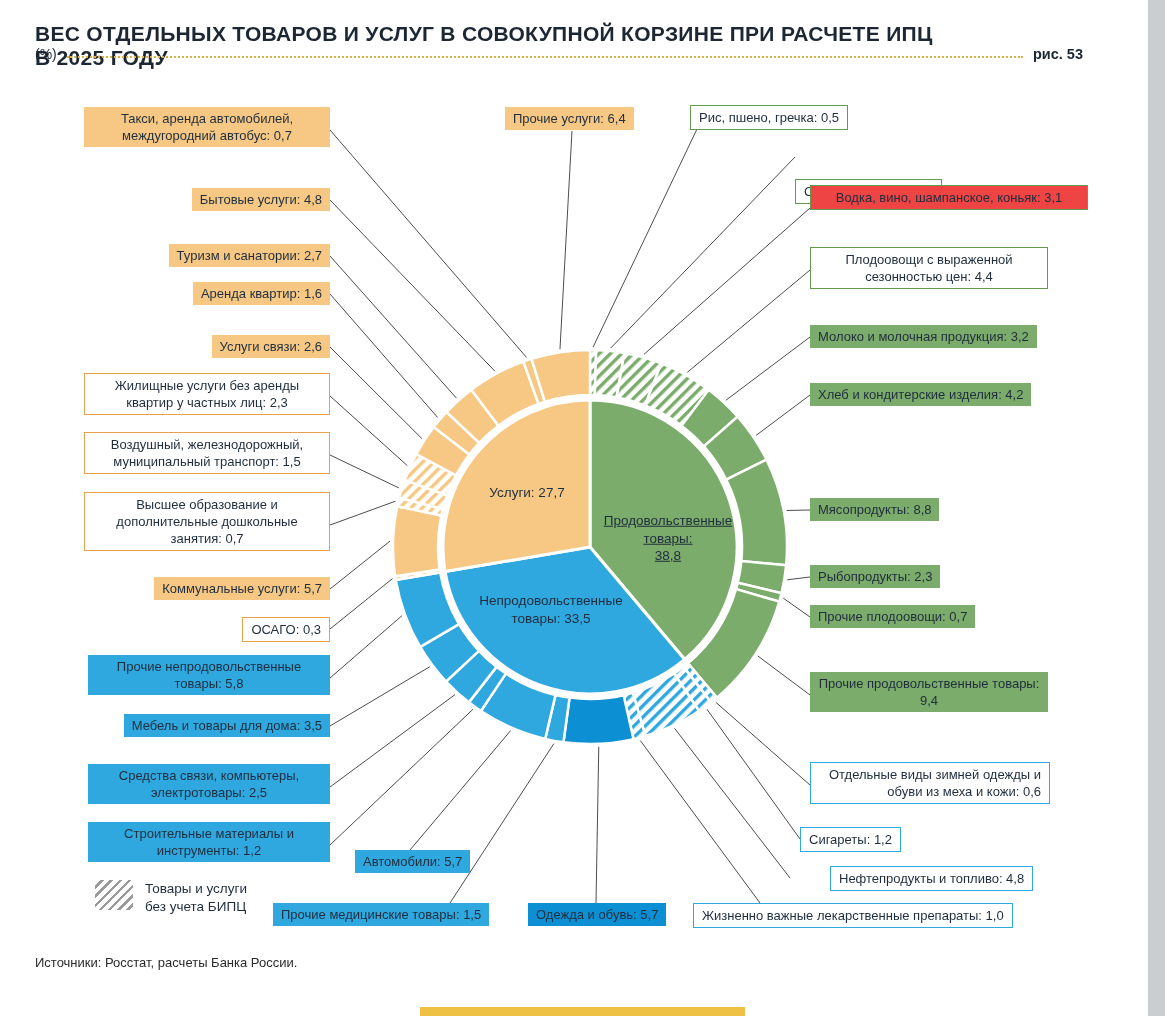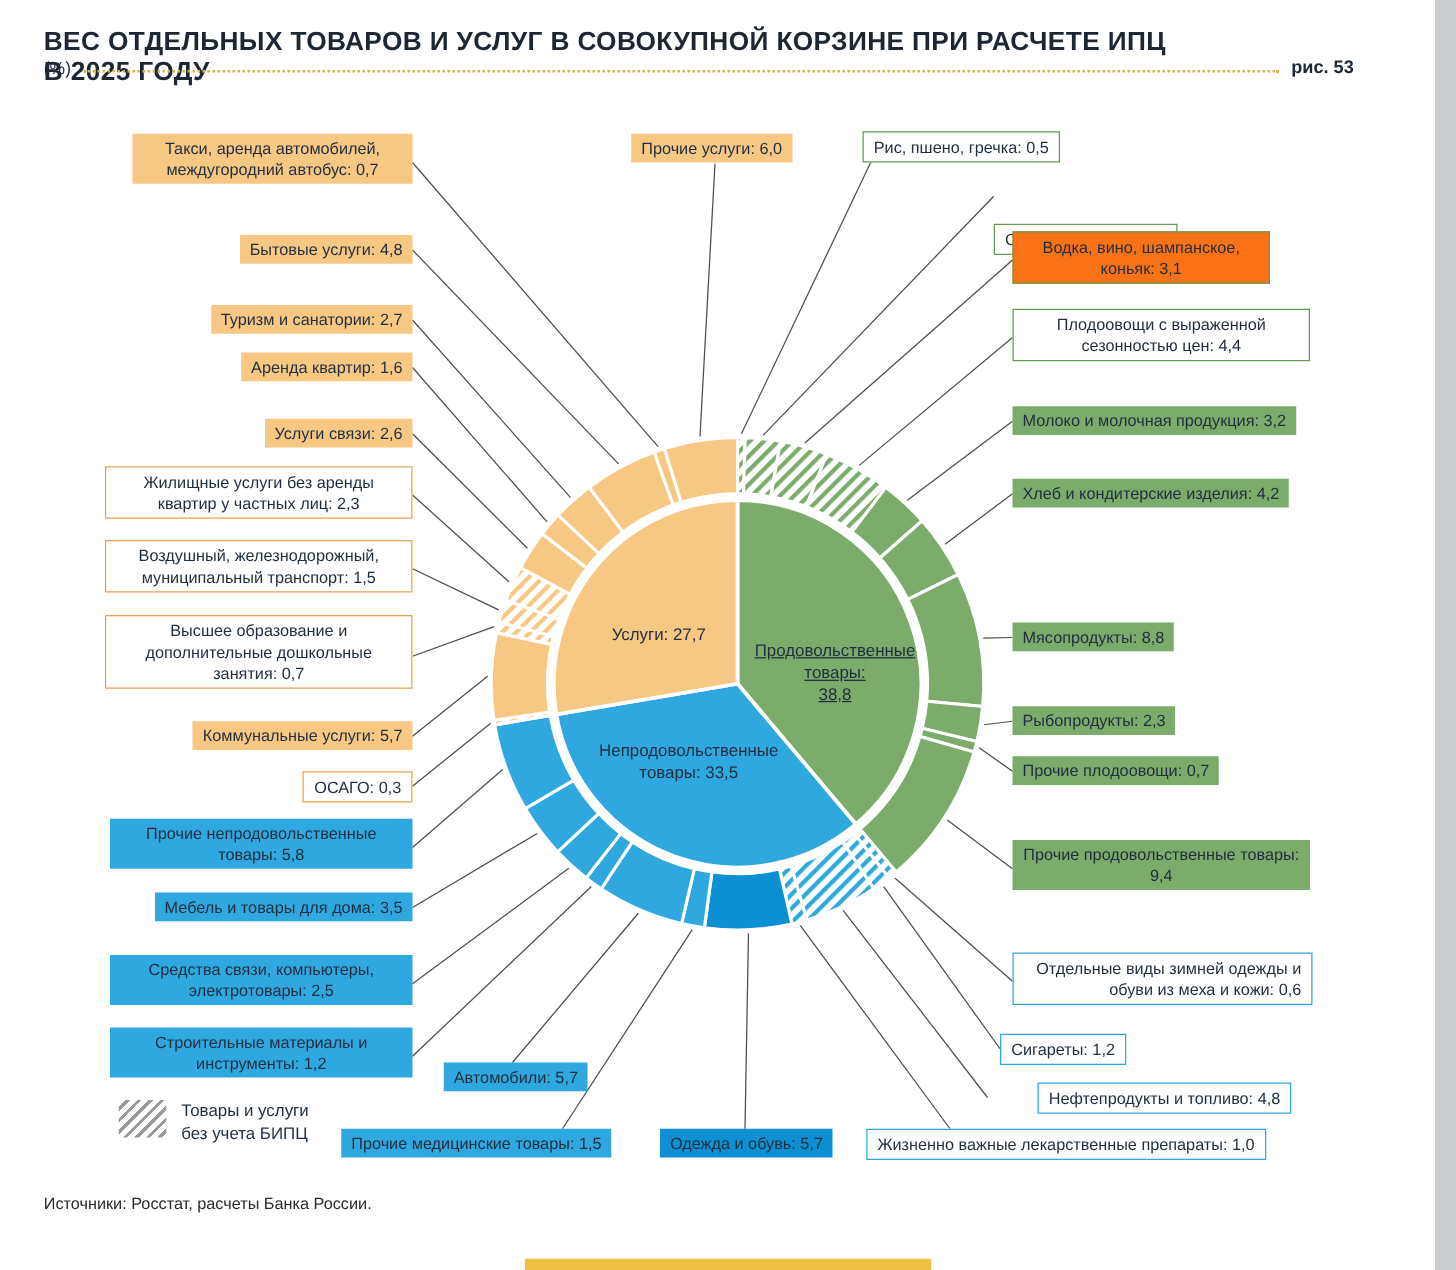--- a/index.html
+++ b/index.html
@@ -142,21 +142,21 @@
         <path d="M 433.69 427.09 A 197 197 0 0 1 446.50 412.03 L 479.28 442.86 A 152 152 0 0 0 469.40 454.48 Z" fill="#F6C884" stroke="#ffffff" stroke-width="2.5"></path>
         <path d="M 446.50 412.03 A 197 197 0 0 1 471.32 389.76 L 498.43 425.68 A 152 152 0 0 0 479.28 442.86 Z" fill="#F6C884" stroke="#ffffff" stroke-width="2.5"></path>
         <path d="M 471.32 389.76 A 197 197 0 0 1 523.33 361.62 L 538.56 403.97 A 152 152 0 0 0 498.43 425.68 Z" fill="#F6C884" stroke="#ffffff" stroke-width="2.5"></path>
         <path d="M 523.33 361.62 A 197 197 0 0 1 531.54 358.87 L 544.89 401.85 A 152 152 0 0 0 538.56 403.97 Z" fill="#F6C884" stroke="#ffffff" stroke-width="2.5"></path>
         <path d="M 531.54 358.87 A 197 197 0 0 1 590.00 350.00 L 590.00 395.00 A 152 152 0 0 0 544.89 401.85 Z" fill="#F6C884" stroke="#ffffff" stroke-width="2.5"></path>
       </g>
     </svg>
   <div id="labels">
       <div class="seg-label" style="left: 690px; top: 105px; background: rgb(255, 255, 255); border: 1px solid rgb(100, 155, 81);">Рис, пшено, гречка: 0,5</div>
       <div class="seg-label" style="left: 795px; top: 145px; background: rgb(255, 255, 255); border: 1px solid rgb(100, 155, 81); margin-top: 34px;">Сыр, яйца, сахар: 2,3</div>
-      <div class="seg-label wrap" style="left: 810px; top: 185px; width: 206px; background: #f97316; border: 1px solid rgb(100, 155, 81);">Водка, вино, шампанское, коньяк: 3,1</div>
+      <div class="seg-label wrap" style="left: 810px; top: 185px; width: 278px; background: #ef4444; border: 1px solid rgb(100, 155, 81);">Водка, вино, шампанское, коньяк: 3,1</div>
       <div class="seg-label wrap" style="left: 810px; top: 247px; width: 238px; background: rgb(255, 255, 255); border: 1px solid rgb(100, 155, 81);">Плодоовощи с выраженной сезонностью цен: 4,4</div>
       <div class="seg-label" style="left: 810px; top: 325px; background: rgb(124, 172, 107);">Молоко и молочная продукция: 3,2</div>
       <div class="seg-label" style="left: 810px; top: 383px; background: rgb(124, 172, 107);">Хлеб и кондитерские изделия: 4,2</div>
       <div class="seg-label" style="left: 810px; top: 498px; background: rgb(124, 172, 107);">Мясопродукты: 8,8</div>
       <div class="seg-label" style="left: 810px; top: 565px; background: rgb(124, 172, 107);">Рыбопродукты: 2,3</div>
       <div class="seg-label" style="left: 810px; top: 605px; background: rgb(124, 172, 107);">Прочие плодоовощи: 0,7</div>
       <div class="seg-label wrap" style="left: 810px; top: 672px; width: 238px; background: rgb(124, 172, 107);">Прочие продовольственные товары: 9,4</div>
       <div class="seg-label wrap" style="left: 810px; top: 762px; width: 240px; background: rgb(255, 255, 255); border: 1px solid rgb(47, 168, 223); text-align: right;">Отдельные виды зимней одежды и обуви из меха и кожи: 0,6</div>
       <div class="seg-label" style="left: 800px; top: 827px; background: rgb(255, 255, 255); border: 1px solid rgb(47, 168, 223);">Сигареты: 1,2</div>
       <div class="seg-label" style="left: 790px; top: 866px; background: rgb(255, 255, 255); border: 1px solid rgb(47, 168, 223); margin-left: 40px;">Нефтепродукты и топливо: 4,8</div>
@@ -170,32 +170,32 @@
       <div class="seg-label wrap" style="right: 835px; top: 655px; width: 242px; background: rgb(47, 168, 223);">Прочие непродовольственные товары: 5,8</div>
       <div class="seg-label" style="right: 835px; top: 617px; background: rgb(255, 255, 255); border: 1px solid rgb(233, 161, 77);">ОСАГО: 0,3</div>
       <div class="seg-label" style="right: 835px; top: 577px; background: rgb(246, 200, 132);">Коммунальные услуги: 5,7</div>
       <div class="seg-label wrap" style="right: 835px; top: 492px; width: 246px; background: rgb(255, 255, 255); border: 1px solid rgb(233, 161, 77);">Высшее образование и дополнительные дошкольные занятия: 0,7</div>
       <div class="seg-label wrap" style="right: 835px; top: 432px; width: 246px; background: rgb(255, 255, 255); border: 1px solid rgb(233, 161, 77);">Воздушный, железнодорожный, муниципальный транспорт: 1,5</div>
       <div class="seg-label wrap" style="right: 835px; top: 373px; width: 246px; background: rgb(255, 255, 255); border: 1px solid rgb(233, 161, 77);">Жилищные услуги без аренды квартир у частных лиц: 2,3</div>
       <div class="seg-label" style="right: 835px; top: 335px; background: rgb(246, 200, 132);">Услуги связи: 2,6</div>
       <div class="seg-label" style="right: 835px; top: 282px; background: rgb(246, 200, 132);">Аренда квартир: 1,6</div>
       <div class="seg-label" style="right: 835px; top: 244px; background: rgb(246, 200, 132);">Туризм и санатории: 2,7</div>
       <div class="seg-label" style="right: 835px; top: 188px; background: rgb(246, 200, 132);">Бытовые услуги: 4,8</div>
-      <div class="seg-label wrap" style="right: 835px; top: 107px; width: 224px; background: rgb(246, 200, 132);">Такси, аренда автомобилей, междугородний автобус: 0,7</div>
-      <div class="seg-label" style="left: 505px; top: 107px; background: rgb(246, 200, 132);">Прочие услуги: 6,0</div>
+      <div class="seg-label wrap" style="right: 835px; top: 107px; width: 246px; background: rgb(246, 200, 132);">Такси, аренда автомобилей, междугородний автобус: 0,7</div>
+      <div class="seg-label" style="left: 505px; top: 107px; background: rgb(246, 200, 132);">Прочие услуги: 6,4</div>
       <div class="inner-label" style="left: 668px; top: 538px; text-decoration: underline;">
         <div>Продовольственные</div>
         <div>товары:</div>
         <div>38,8</div>
       </div>
       <div class="inner-label" style="left: 551px; top: 609px;">
         <div>Непродовольственные</div>
         <div>товары: 33,5</div>
       </div>
-      <div class="inner-label" style="left: 527px; top: 508px;">
+      <div class="inner-label" style="left: 527px; top: 493px;">
         <div>Услуги: 27,7</div>
       </div>
     </div>
 
   <div class="legend">
     <span class="swatch"></span>
     <span class="legend-text">
       <span>Товары и услуги</span><br>
       <span>без учета БИПЦ</span>
     </span>

